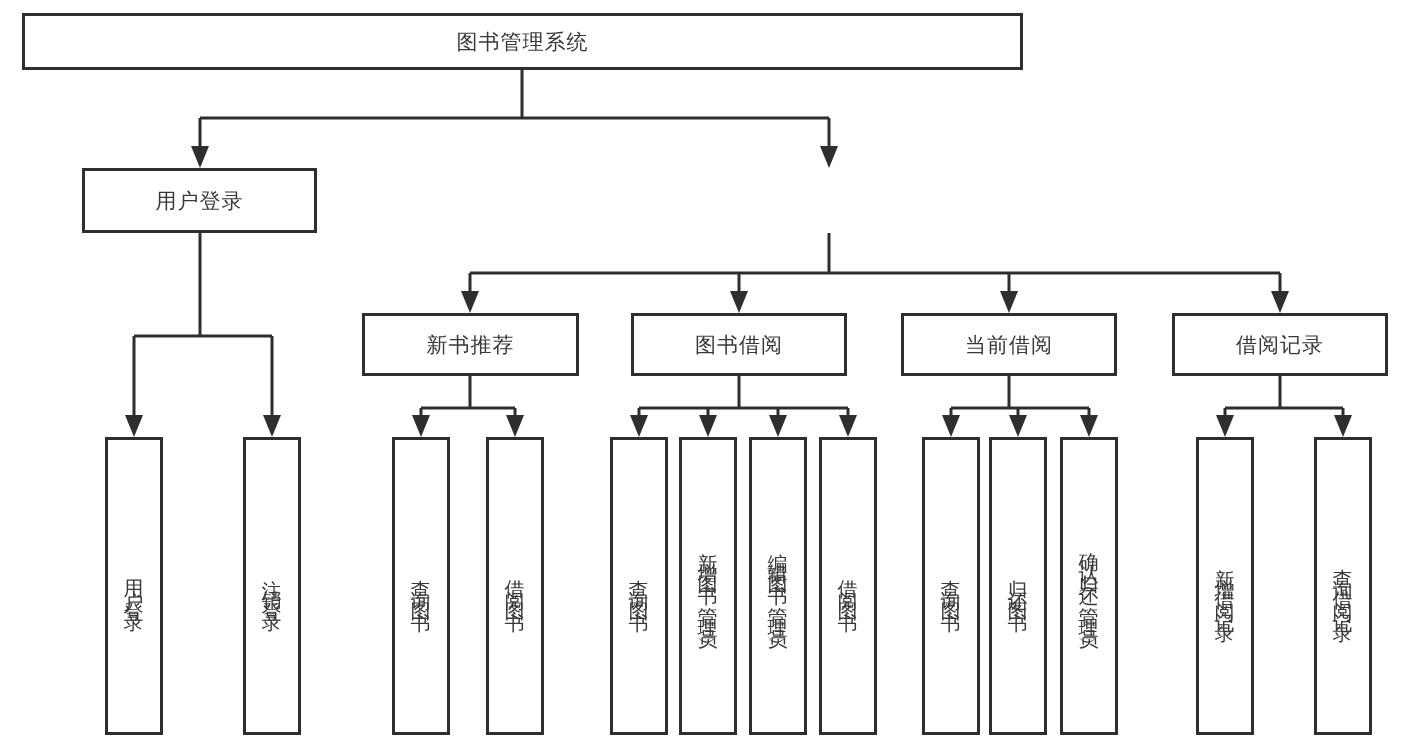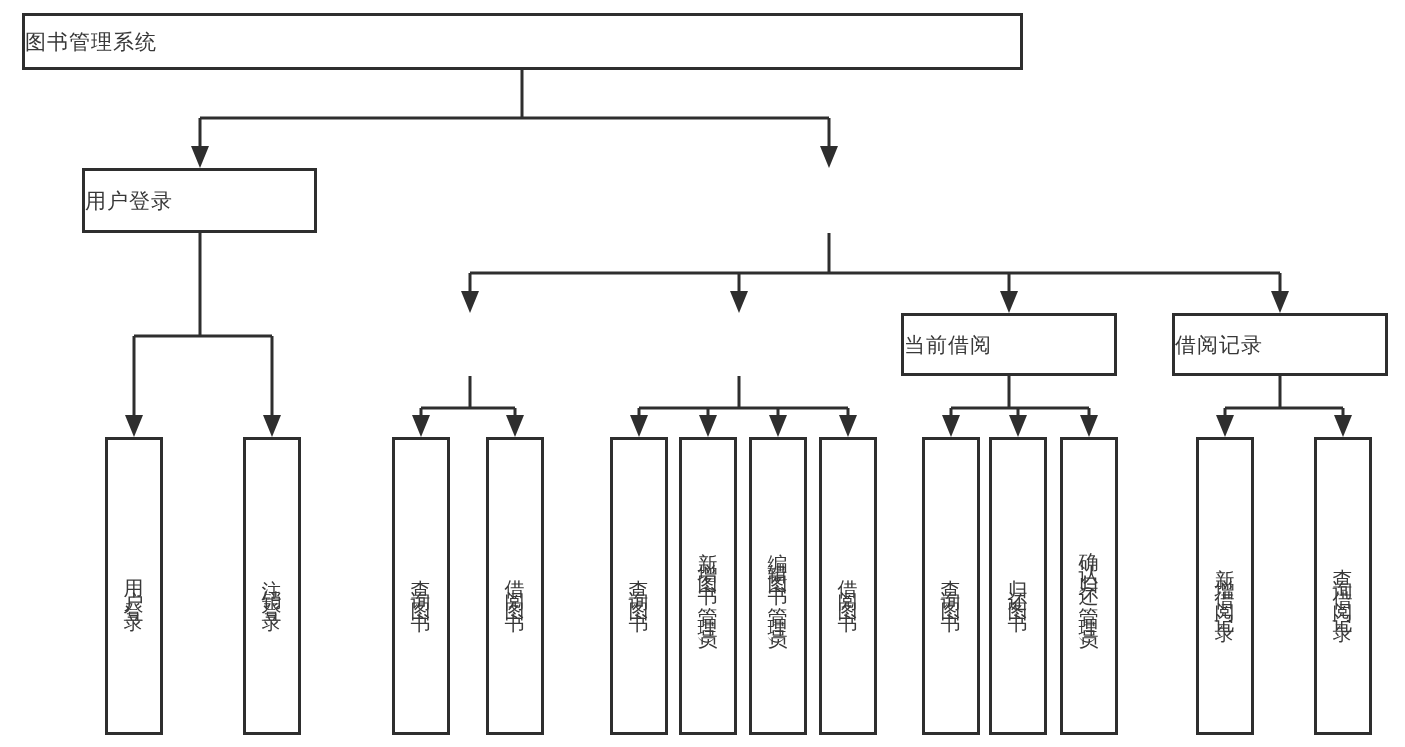--- a/index.html
+++ b/index.html
@@ -3,21 +3,21 @@
 <meta charset="utf-8">
 <style>
   html,body{margin:0;padding:0;background:#ffffff;}
   .stage{
     position:relative;width:1405px;height:747px;background:#ffffff;overflow:hidden;
     font-family:"Liberation Sans","DejaVu Sans",sans-serif;color:#333333;
   }
   .stage svg{position:absolute;left:0;top:0;}
   .box{
     position:absolute;box-sizing:border-box;border:3px solid #2e2e2e;background:#ffffff;
-    display:flex;align-items:center;
+    display:flex;align-items:center;justify-content:center;
     font-size:21px;letter-spacing:1px;color:#383838;
   }
   .leaf{
     position:absolute;box-sizing:border-box;border:3px solid #2e2e2e;background:#ffffff;
     top:437px;width:58px;height:298px;
     display:flex;align-items:center;justify-content:center;
   }
   .vtext{
     writing-mode:vertical-lr;text-orientation:mixed;
     font-size:20px;letter-spacing:11px;color:#383838;line-height:1;
@@ -74,20 +74,26 @@
   </svg>
 
   <div class="box" style="left:22px;top:13px;width:1001px;height:57px">
     <span>图书管理系统</span>
   </div>
 
   <div class="box" style="left:82px;top:168px;width:235px;height:65px">
     <span>用户登录</span>
   </div>
 
+  <div class="box" style="left:362px;top:313px;width:217px;height:63px">
+    <span>新书推荐</span>
+  </div>
+  <div class="box" style="left:631px;top:313px;width:216px;height:63px">
+    <span>图书借阅</span>
+  </div>
   <div class="box" style="left:1172px;top:313px;width:216px;height:63px">
     <span>借阅记录</span>
   </div>
   <div class="box" style="left:901px;top:313px;width:216px;height:63px">
     <span>当前借阅</span>
   </div>
 
   <div class="leaf" style="left:105px">
     <span class="vtext">用户登录</span>
   </div>

